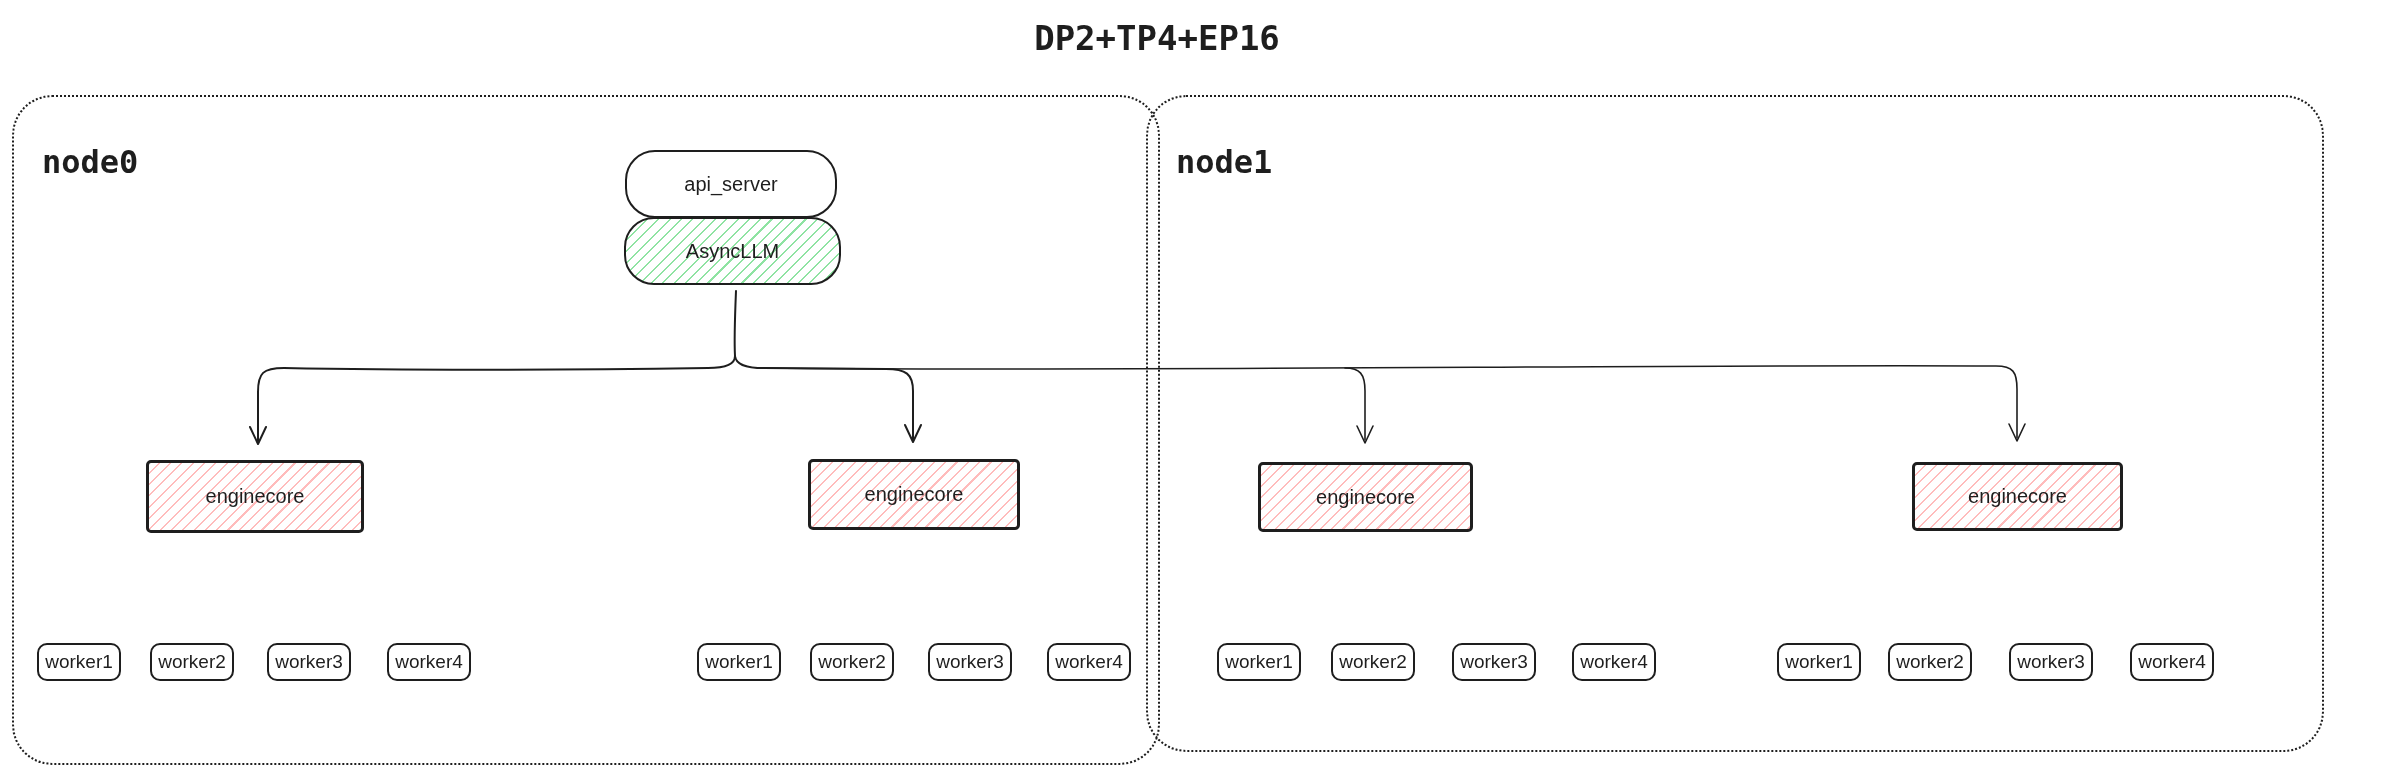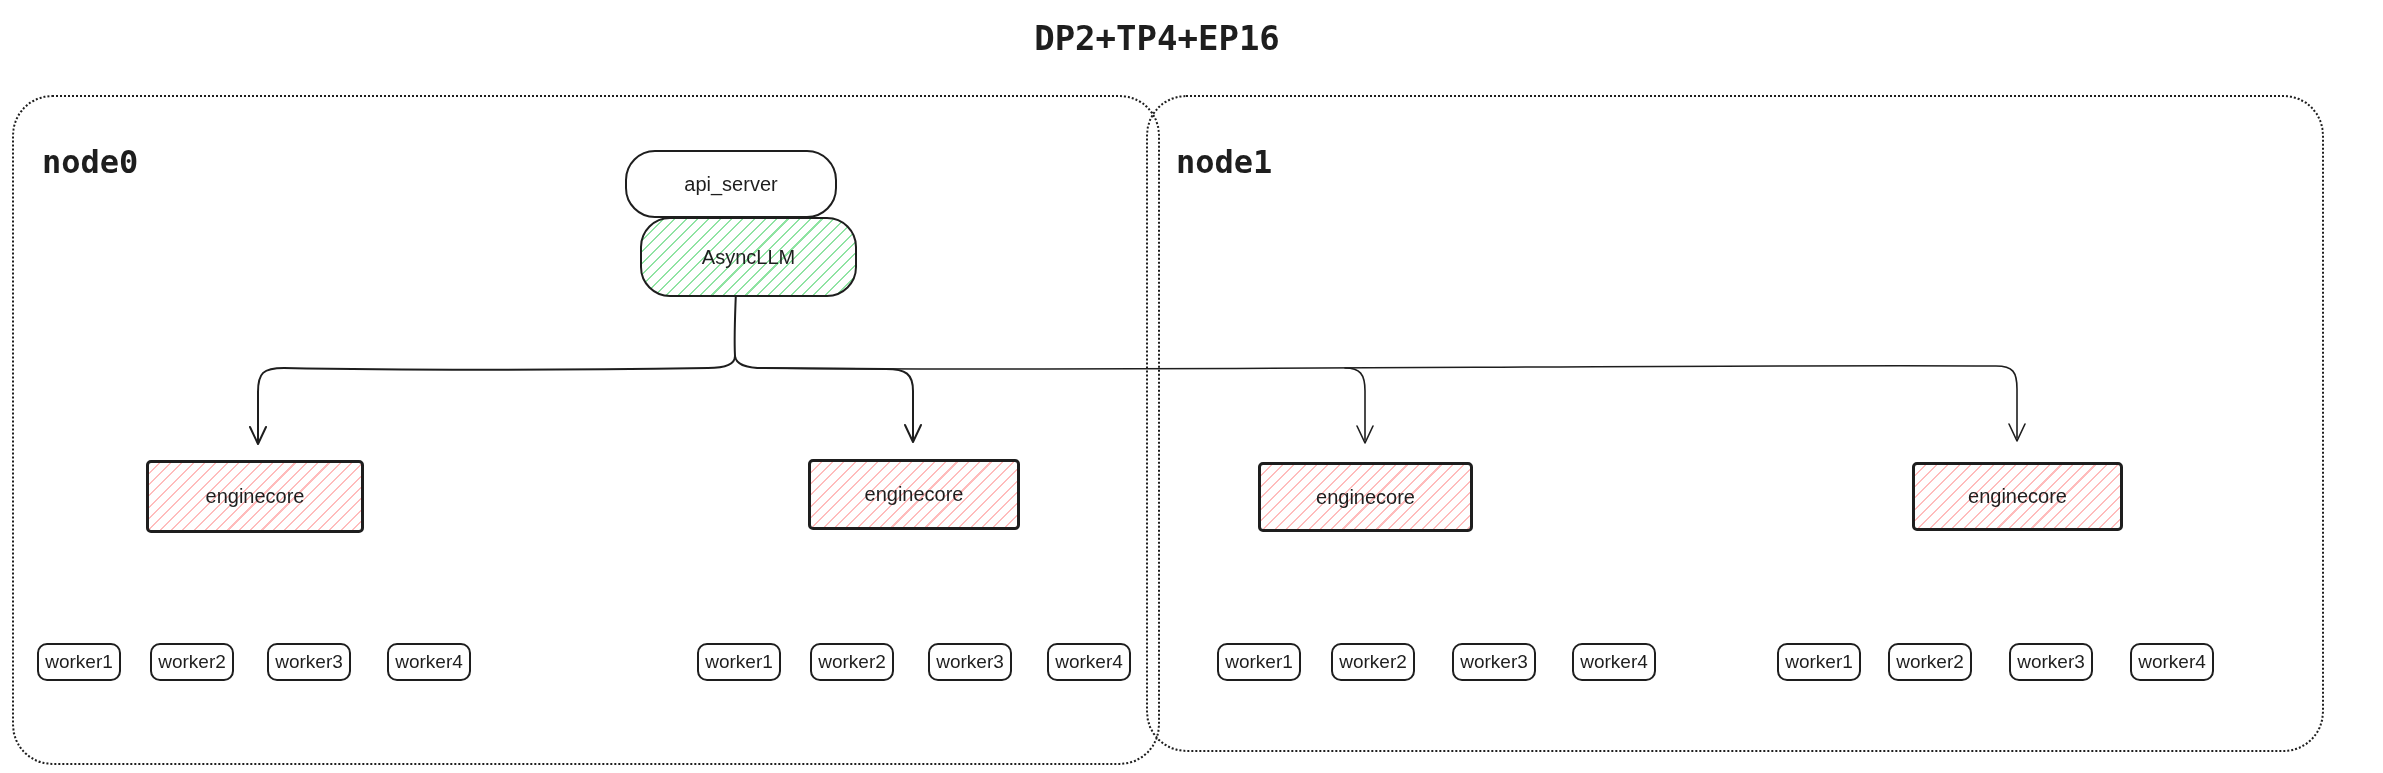--- a/index.html
+++ b/index.html
@@ -73,21 +73,21 @@
     <path class="conn" stroke-width="1.6" d="M 764 368 C 1100 372, 1700 364, 1996 366 C 2013 366, 2017 372, 2017 389 L 2017 438"></path>
     <path class="conn" stroke-width="1.6" d="M 2009 424 L 2017 441 L 2025 424"></path>
 
     <path class="conn" stroke-width="1.6" d="M 1345 368 C 1360 368, 1365 374, 1365 391 L 1365 440"></path>
     <path class="conn" stroke-width="1.6" d="M 1357 426 L 1365 443 L 1373 426"></path>
   </svg>
 
   <div class="box" style="left:625px; top:150px; width:212px; height:68px; z-index:4;">
     <span>api_server</span>
   </div>
-  <div class="box hatch-green" style="left:624px; top:217px; width:217px; height:80px;margin-left:16px;">
+  <div class="box hatch-green" style="left:624px; top:217px; width:217px; height:68px;">
     <span>AsyncLLM</span>
   </div>
 
   <div class="box engine hatch-red" style="left:146px; top:460px; width:218px; height:73px;">
     <span>enginecore</span>
   </div>
   <div class="box engine hatch-red" style="left:808px; top:459px; width:212px; height:71px;">
     <span>enginecore</span>
   </div>
   <div class="box engine hatch-red" style="left:1258px; top:462px; width:215px; height:70px;">

